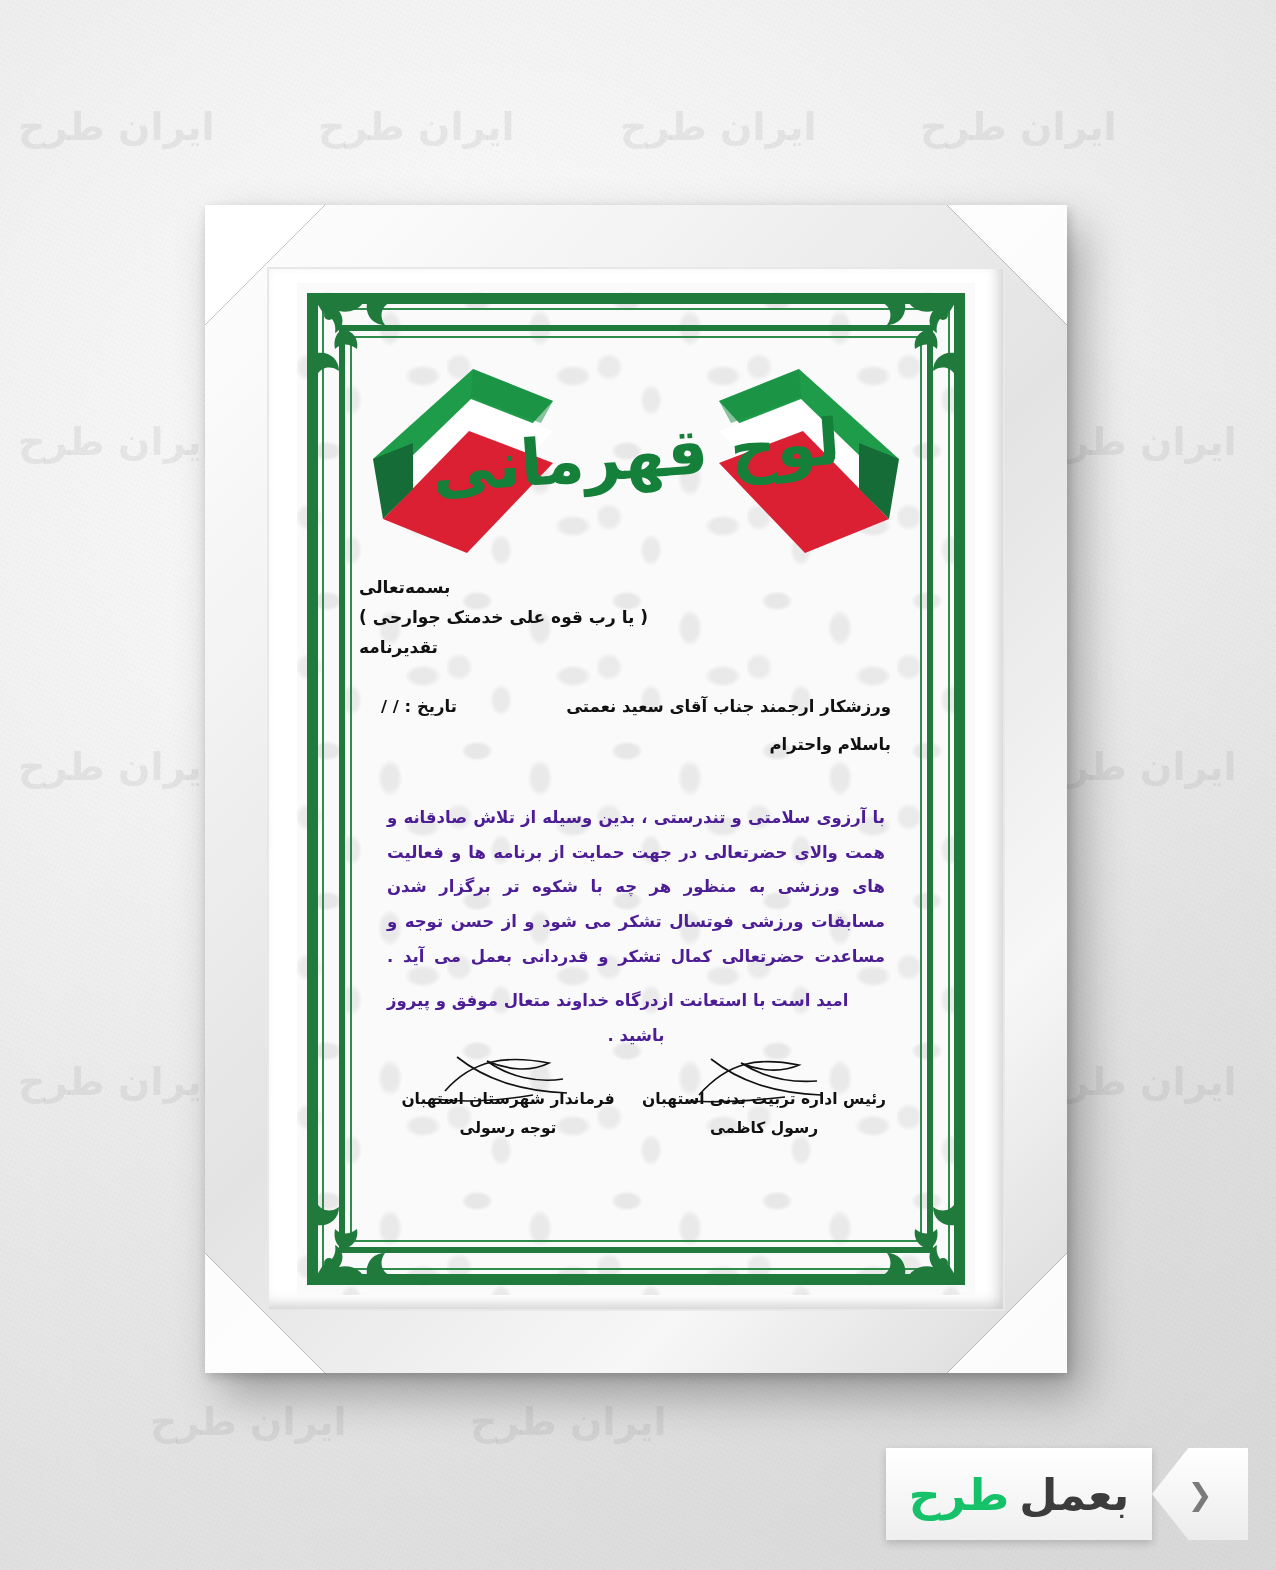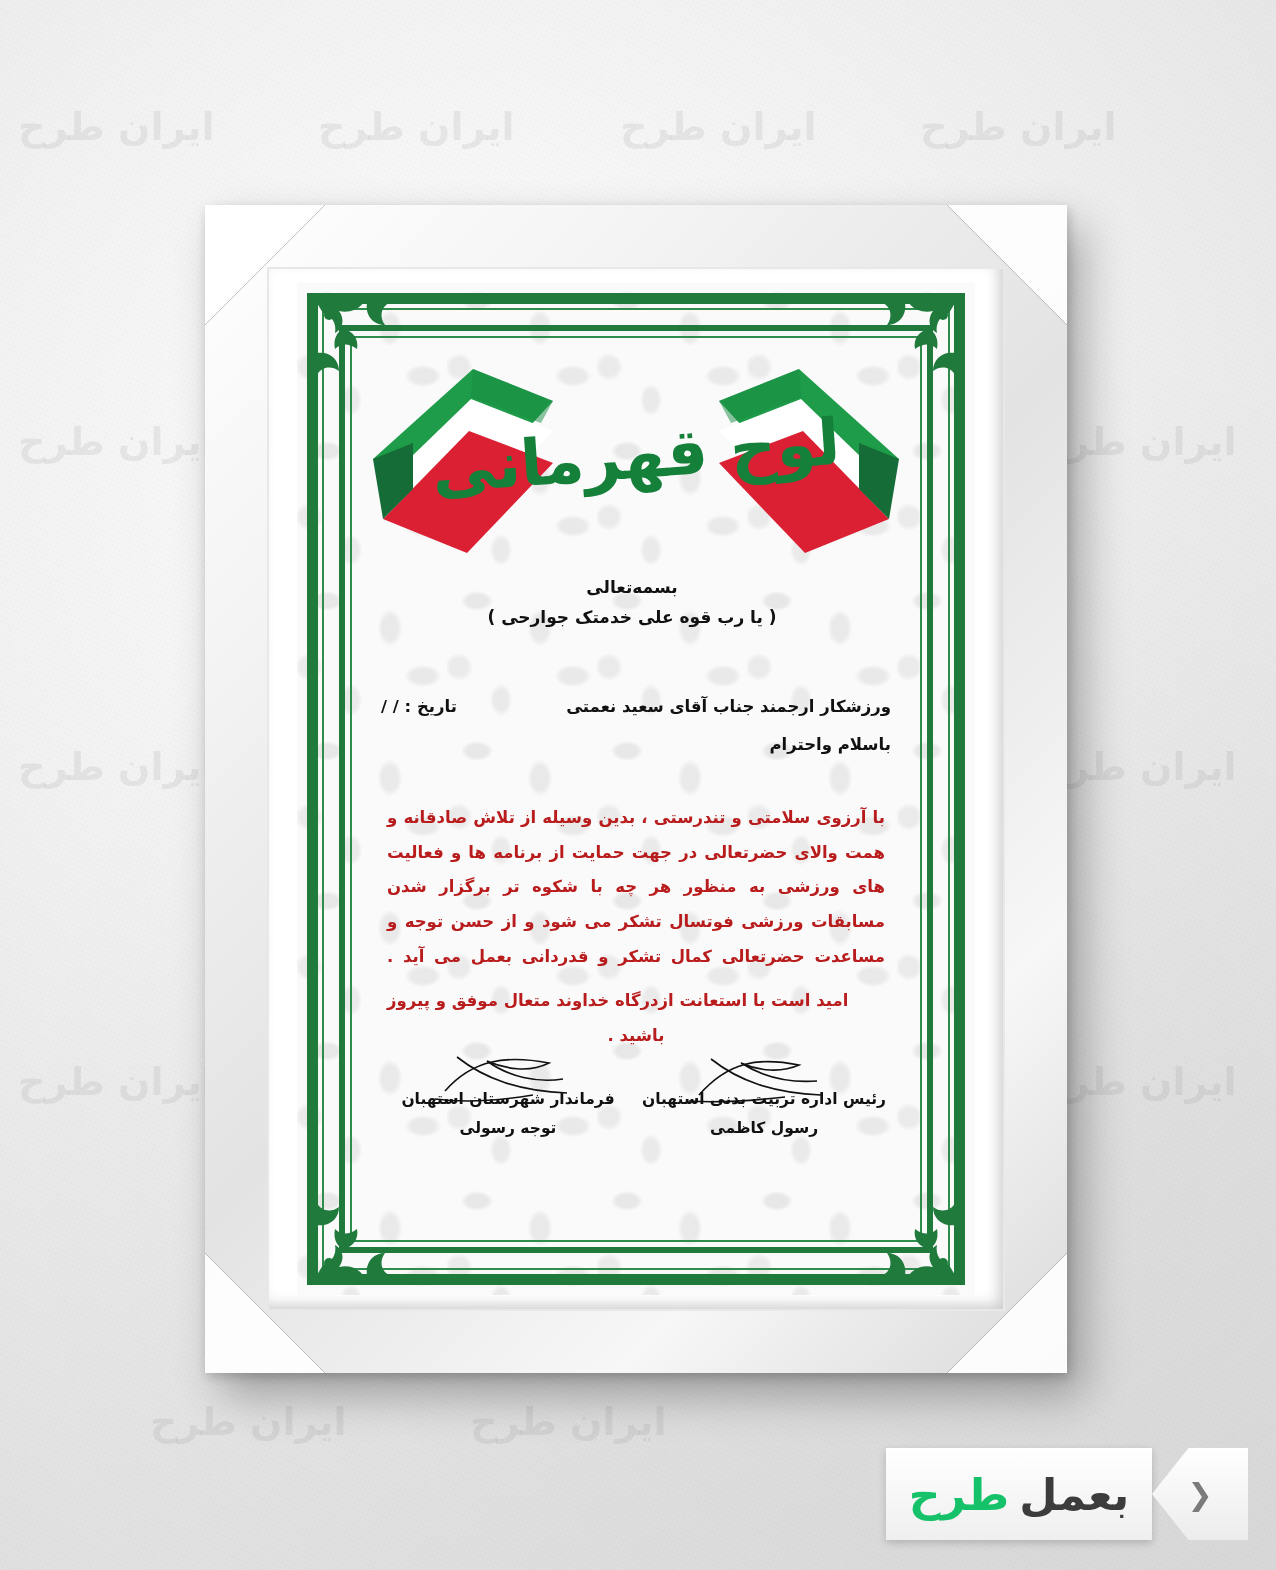--- a/index.html
+++ b/index.html
@@ -189,21 +189,21 @@
     font-size: 64px;
     font-weight: bold;
     color: #15803a;
     letter-spacing: -2px;
     transform: rotate(-4deg);
   }
   .besmeh {
     position: absolute;
     top: 228px;
     left: 0; right: 8px;
-    text-align: center;
+    text-align: left;
     color: #111;
     font-size: 17px;
     font-weight: bold;
     line-height: 1.75;
   }
   .besmeh div { white-space: nowrap; }
 
   .rowline {
     position: absolute;
     left: 22px;
@@ -218,21 +218,21 @@
   .row-recipient { top: 352px; }
   .row-greeting { top: 390px; }
   .row-greeting .right-cell { width: 100%; text-align: right; }
   .date-label { white-space: nowrap; letter-spacing: 2px; }
 
   .body {
     position: absolute;
     top: 456px;
     left: 28px;
     right: 28px;
-    color: #b91c1c;
+    color: #4c1d95;
     font-size: 16.5px;
     font-weight: bold;
     line-height: 2.1;
     text-align: justify;
     text-align-last: justify;
   }
   .body p { margin: 0; }
   .body .last {
     text-align: left;
     text-align-last: center;
@@ -408,20 +408,21 @@
       </g>
     </svg>
 
     <div class="content">
 
       <div class="title">لوح قهرمانی</div>
 
       <div class="besmeh">
         <div>بسمه‌تعالی</div>
         <div>( یا رب قوه علی خدمتک جوارحی )</div>
+        <div>تقدیرنامه</div>
       </div>
 
       <div class="rowline row-recipient">
         <span class="right-cell">ورزشکار ارجمند جناب آقای سعید نعمتی</span>
         <span class="date-label">تاریخ :    /    /</span>
       </div>
 
       <div class="rowline row-greeting">
         <span class="right-cell">باسلام واحترام</span>
       </div>

